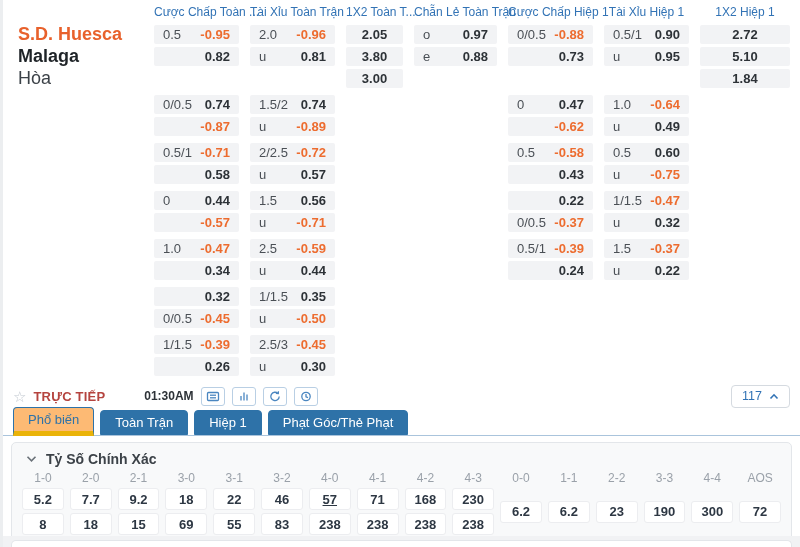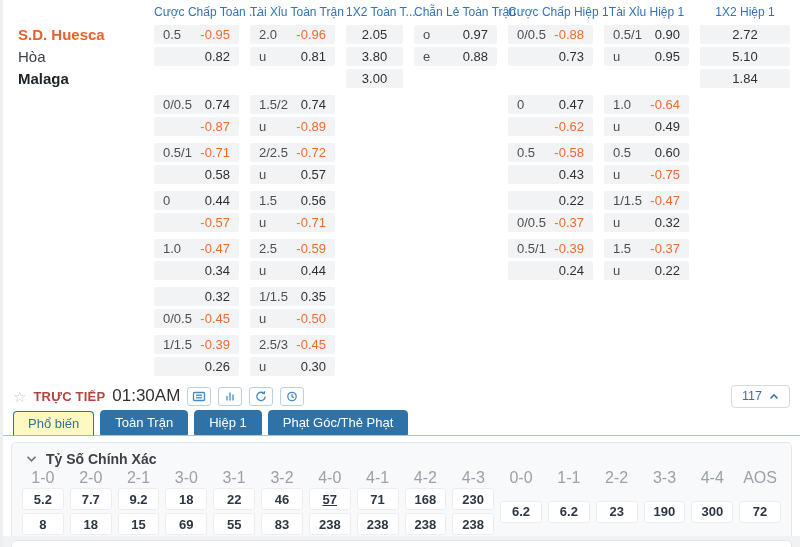--- a/index.html
+++ b/index.html
@@ -13,56 +13,56 @@
   
   .otable{padding-top:3px;}
   .orow{display:grid;grid-template-columns:140px 85px 85px 57px 83px 85px 85px 90px;
         column-gap:11px;margin-bottom:4px;}
   .ohead{color:var(--blue);font-size:12px;margin-bottom:4px;}
   .ohead > div{text-align:center;white-space:nowrap;height:18px;line-height:18px;overflow:visible;}
   .stack{min-width:0;}
   .cell{display:flex;align-items:center;height:19px;margin-bottom:3px;padding:0 9px;
         background:var(--cell-bg);border-radius:2px;font-size:13px;cursor:pointer;}
   .cell .line{color:var(--line);font-weight:400;white-space:nowrap;}
-  .cell .val{font-weight:400;color:var(--dark);margin-left:auto;text-align:right;}
+  .cell .val{font-weight:700;color:var(--dark);margin-left:auto;text-align:right;}
   .cell .val.neg{color:var(--orange);}
   .cell.single{justify-content:center;}
   .cell.single .val{margin-left:0;}
   .team{height:19px;margin-bottom:3px;display:flex;align-items:center;padding-left:15px;
-        font-size:15px;font-weight:700;color:#1e2327;}
+        font-size:18px;font-weight:700;color:#1e2327;}
   .team.hl{color:#e8612c;}
   .team.draw{font-weight:400;color:#3c4248;}
   
   .livebar{display:flex;align-items:center;height:26px;padding:0 10px;gap:7px;}
   .star{font-size:15px;color:#c3c9d1;cursor:pointer;line-height:1;}
   .live-label{color:var(--red);font-weight:700;font-size:13px;letter-spacing:.2px;}
-  .live-time{color:var(--dark);font-weight:400;font-size:17px;}
+  .live-time{color:var(--dark);font-weight:700;font-size:12px;margin-left:32px;}
   .iconbtn{width:24px;height:19px;border:1px solid #b9cfe4;border-radius:3px;display:flex;
            align-items:center;justify-content:center;color:#4a86c0;background:#fff;cursor:pointer;}
   .iconbtn svg{stroke:#4a86c0;fill:none;stroke-width:1.3;}
   .right-ctl{margin-left:auto;display:flex;gap:8px;}
   .pillbtn{border:1px solid #d5dae0;border-radius:4px;height:23px;padding:0 10px;display:flex;
            align-items:center;gap:7px;color:var(--blue);font-size:12.5px;background:#fff;cursor:pointer;white-space:nowrap;}
   .pillbtn svg{stroke:var(--blue);fill:none;stroke-width:1.6;}
   
   .tabs{display:flex;align-items:flex-end;gap:6px;padding:3px 0 0 10px;height:27px;
         border-bottom:1px solid #aac4dc;}
   .tab{font-size:13px;padding:5px 14px;border-radius:4px 4px 0 0;line-height:1;cursor:pointer;white-space:nowrap;}
-  .tab.active{background:#fef9c3;color:var(--tab-blue);border:1px solid var(--tab-blue);
-              border-bottom:1px solid #eab308;margin-bottom:-1px;}
+  .tab.active{background:#fdba74;color:var(--tab-blue);border:1px solid var(--tab-blue);
+              border-bottom:5px solid #eab308;margin-bottom:-1px;}
   .tab.inactive{background:var(--tab-blue);color:#fff;border:1px solid var(--tab-blue);}
   
   .card{margin:6px 8px 0;border:1px solid #e3e6ea;border-radius:5px;background:#f8f9fa;
         padding:6px 10px 7px;}
   .card-head{display:flex;align-items:center;gap:9px;height:19px;font-size:14px;color:#3c4248;
              font-weight:600;cursor:pointer;padding-left:4px;}
   .card-head svg{stroke:#6a7178;fill:none;stroke-width:1.6;}
   .sgrid{display:grid;grid-template-columns:repeat(16,1fr);grid-template-rows:15px 22px 22px;
          gap:3px 6px;margin-top:2px;}
-  .slabel{display:flex;align-items:center;justify-content:center;font-size:16px;color:var(--gray);}
+  .slabel{display:flex;align-items:center;justify-content:center;font-size:12px;color:var(--gray);}
   .scell{background:#fff;border:1px solid #ecedf0;border-radius:3px;display:flex;align-items:center;
          justify-content:center;font-size:13px;font-weight:700;color:#2d3743;cursor:pointer;}
   .scell.mid{grid-row:2 / span 2;align-self:center;height:22px;width:100%;}
   
   .bottom{position:absolute;left:0;right:0;bottom:0;height:11px;background:#f1f2f4;}
   .nextcard{margin:4px 8px 0;height:7px;background:#fff;border:1px solid #e3e6ea;border-bottom:none;
             border-radius:5px 5px 0 0;}
 </style>
 </head>
 <body>
@@ -77,22 +77,22 @@
       <div>1X2 Toàn T...</div>
       <div>Chẵn Lẻ Toàn Trận</div>
       <div>Cược Chấp Hiệp 1</div>
       <div>Tài Xỉu Hiệp 1</div>
       <div>1X2 Hiệp 1</div>
     </div>
     <div>
         <div class="orow">
           <div class="stack">
             <div class="team hl">S.D. Huesca</div>
+            <div class="team">Malaga</div>
             <div class="team draw">Hòa</div>
-            <div class="team">Malaga</div>
           </div>
           <div class="stack">
             <div class="cell">
               <span class="line">0.5</span>
               <span class="val neg">-0.95</span>
             </div>
             <div class="cell">
               <span class="line"></span>
               <span class="val">0.82</span>
             </div>

